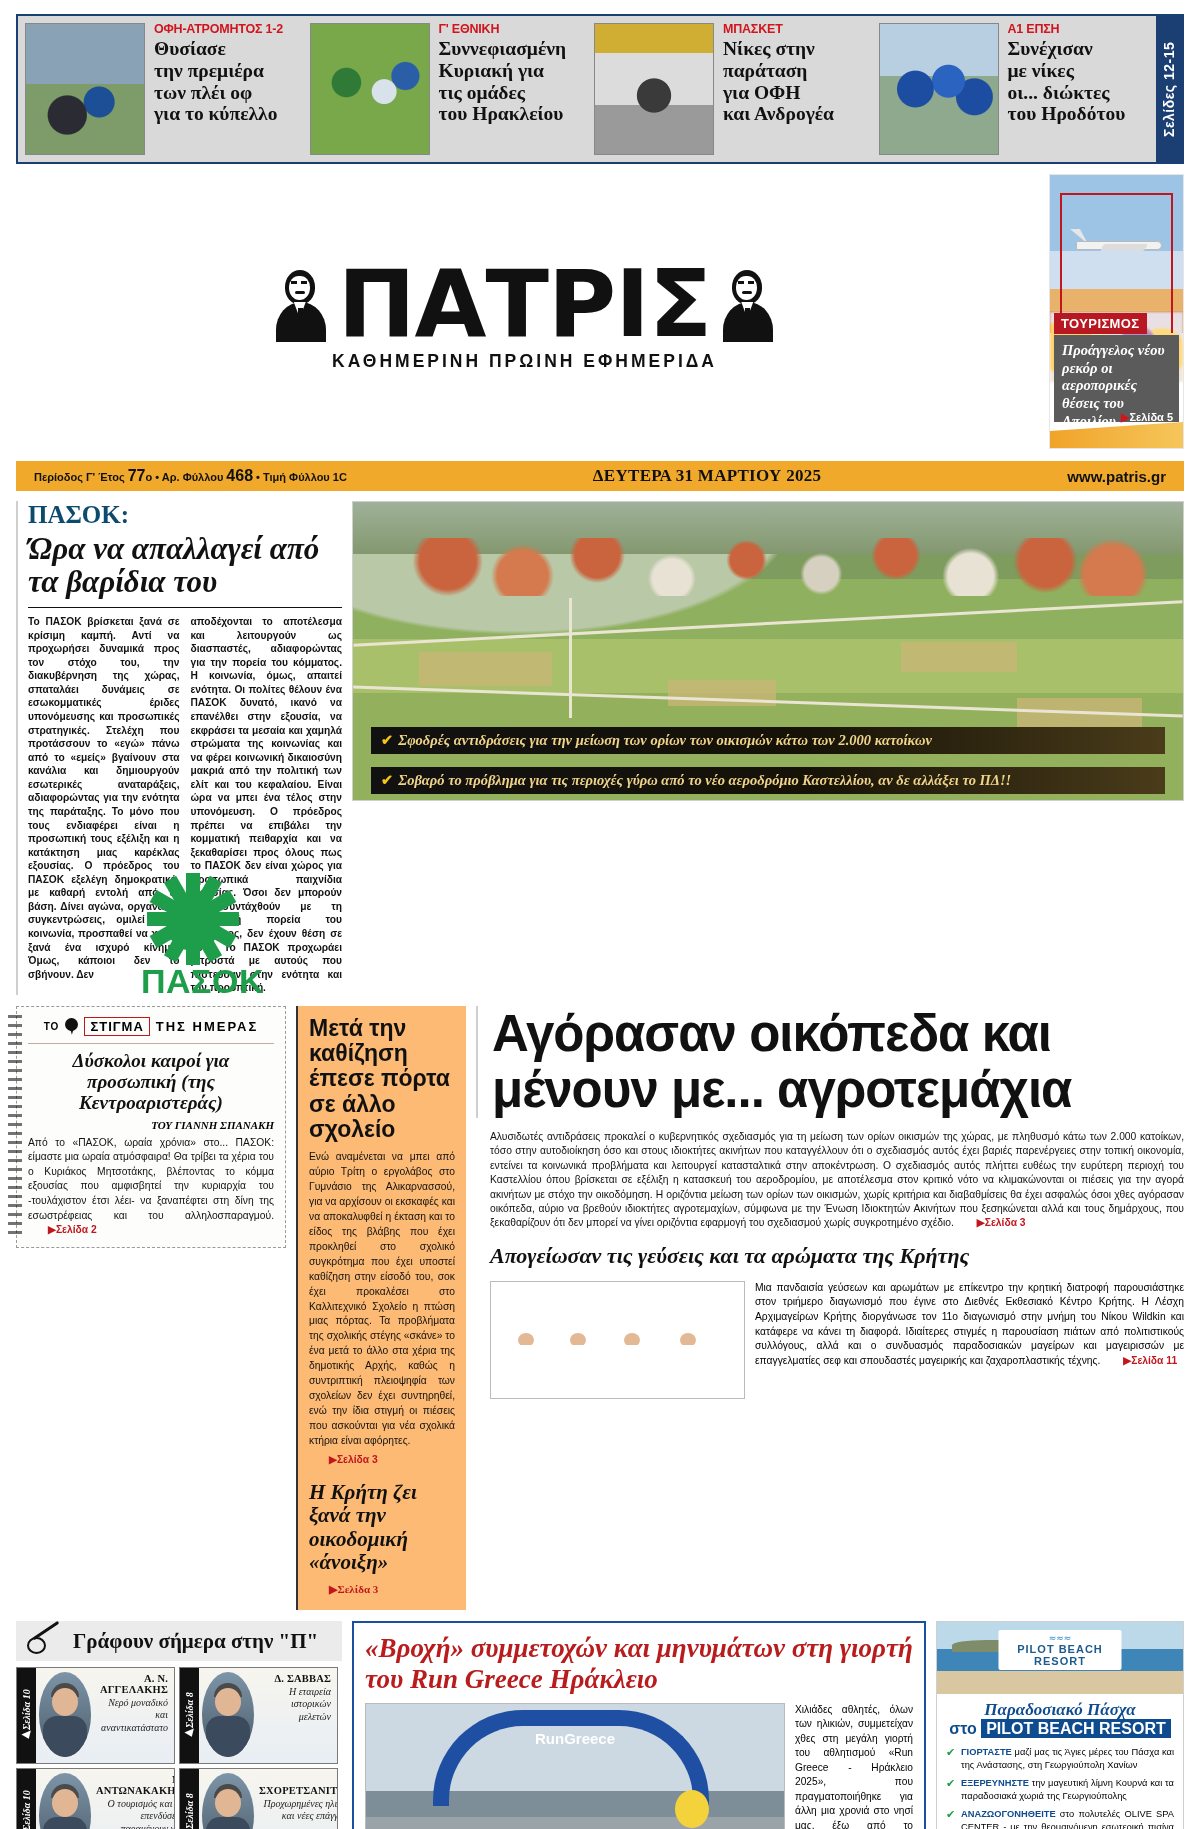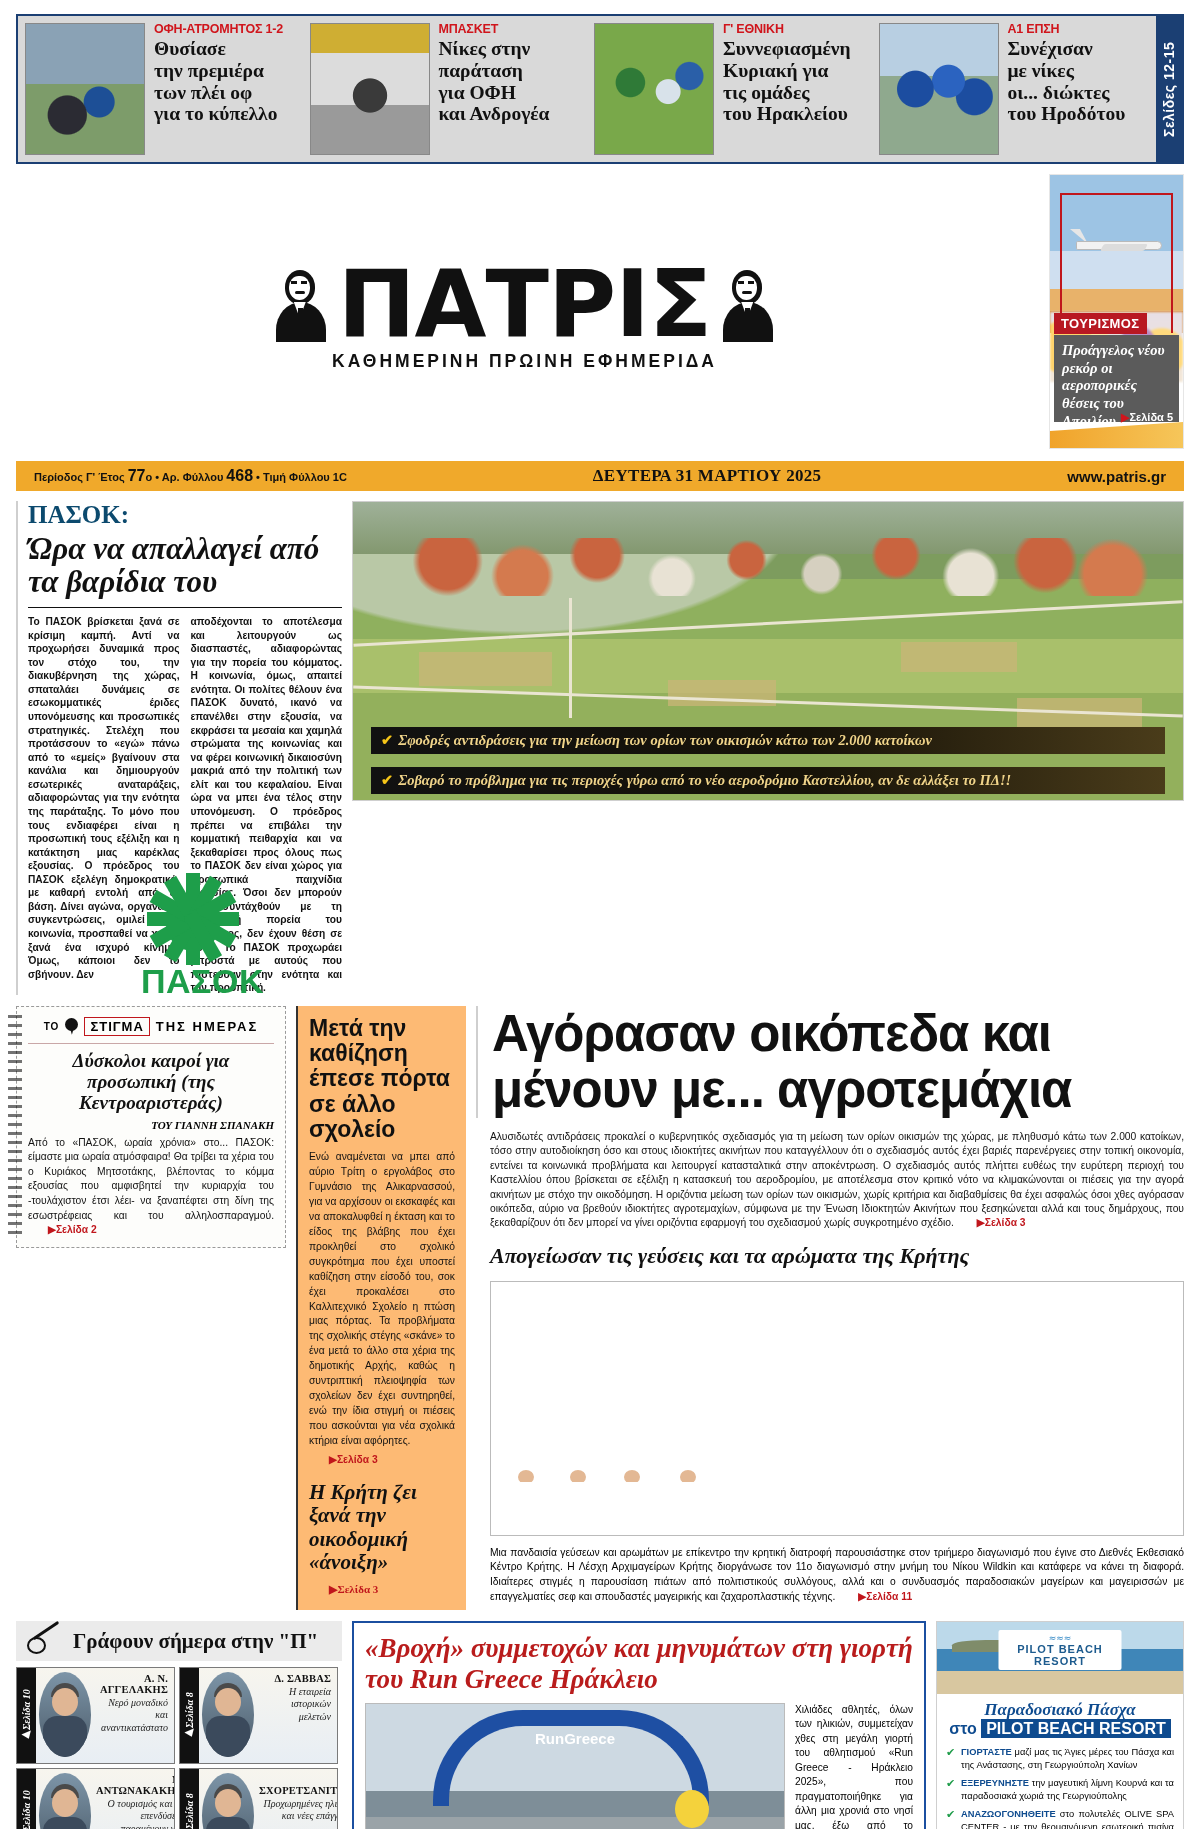--- a/index.html
+++ b/index.html
@@ -322,21 +322,21 @@
     font-family:"Liberation Sans", sans-serif; font-weight:bold;
     font-size:51px; line-height:1.1; letter-spacing:-1px; color:#111;
     border-left:2px solid #cfcfcf; padding-left:14px;
   }
   .main-body{
     margin-top:12px; font-family:"Liberation Sans", sans-serif; font-size:10.3px;
     line-height:1.4; text-align:justify; color:#111; padding-left:14px;
   }
 
   
-  .taste{ margin-top:12px; display:flex; gap:10px;flex-direction:column; }
+  .taste{ margin-top:12px; display:flex; gap:10px; }
   .taste-head{
     font-family:"Liberation Serif", serif; font-style:italic; font-weight:bold;
     font-size:22px; color:#111; margin-bottom:7px;
   }
   .taste-photo{
     flex:0 0 255px; height:118px; border:1px solid #bbb; position:relative; overflow:hidden;
     background:linear-gradient(#cdd7dc 0 52%, #b7a徒 0 0), linear-gradient(#cdd7dc 0 54%, #8b6b4b 54% 100%);
   }
   .chefs{ position:absolute; inset:0; }
   .chef{ position:absolute; bottom:0; width:44px; height:82px; }
@@ -463,38 +463,38 @@
       <div class="sb-text">
         <div class="sb-kicker">ΟΦΗ-ΑΤΡΟΜΗΤΟΣ 1-2</div>
         <div class="sb-head" style="white-space:pre-line">Θυσίασε
 την πρεμιέρα
 των πλέι οφ
 για το κύπελλο</div>
       </div>
     </div>
 
     <div class="sb-cell">
+      <div class="sb-photo ph2"></div>
+      <div class="sb-text">
+        <div class="sb-kicker">Γ' ΕΘΝΙΚΗ</div>
+        <div class="sb-head" style="white-space:pre-line">Συννεφιασμένη
+Κυριακή για
+τις ομάδες
+του Ηρακλείου</div>
+      </div>
+    </div>
+
+    <div class="sb-cell">
       <div class="sb-photo ph3"></div>
       <div class="sb-text">
         <div class="sb-kicker">ΜΠΑΣΚΕΤ</div>
         <div class="sb-head" style="white-space:pre-line">Νίκες στην
 παράταση
 για ΟΦΗ
 και Ανδρογέα</div>
-      </div>
-    </div>
-
-    <div class="sb-cell">
-      <div class="sb-photo ph2"></div>
-      <div class="sb-text">
-        <div class="sb-kicker">Γ' ΕΘΝΙΚΗ</div>
-        <div class="sb-head" style="white-space:pre-line">Συννεφιασμένη
-Κυριακή για
-τις ομάδες
-του Ηρακλείου</div>
       </div>
     </div>
 
     <div class="sb-cell">
       <div class="sb-photo ph4"></div>
       <div class="sb-text">
         <div class="sb-kicker">Α1 ΕΠΣΗ</div>
         <div class="sb-head" style="white-space:pre-line">Συνέχισαν
 με νίκες
 οι... διώκτες

